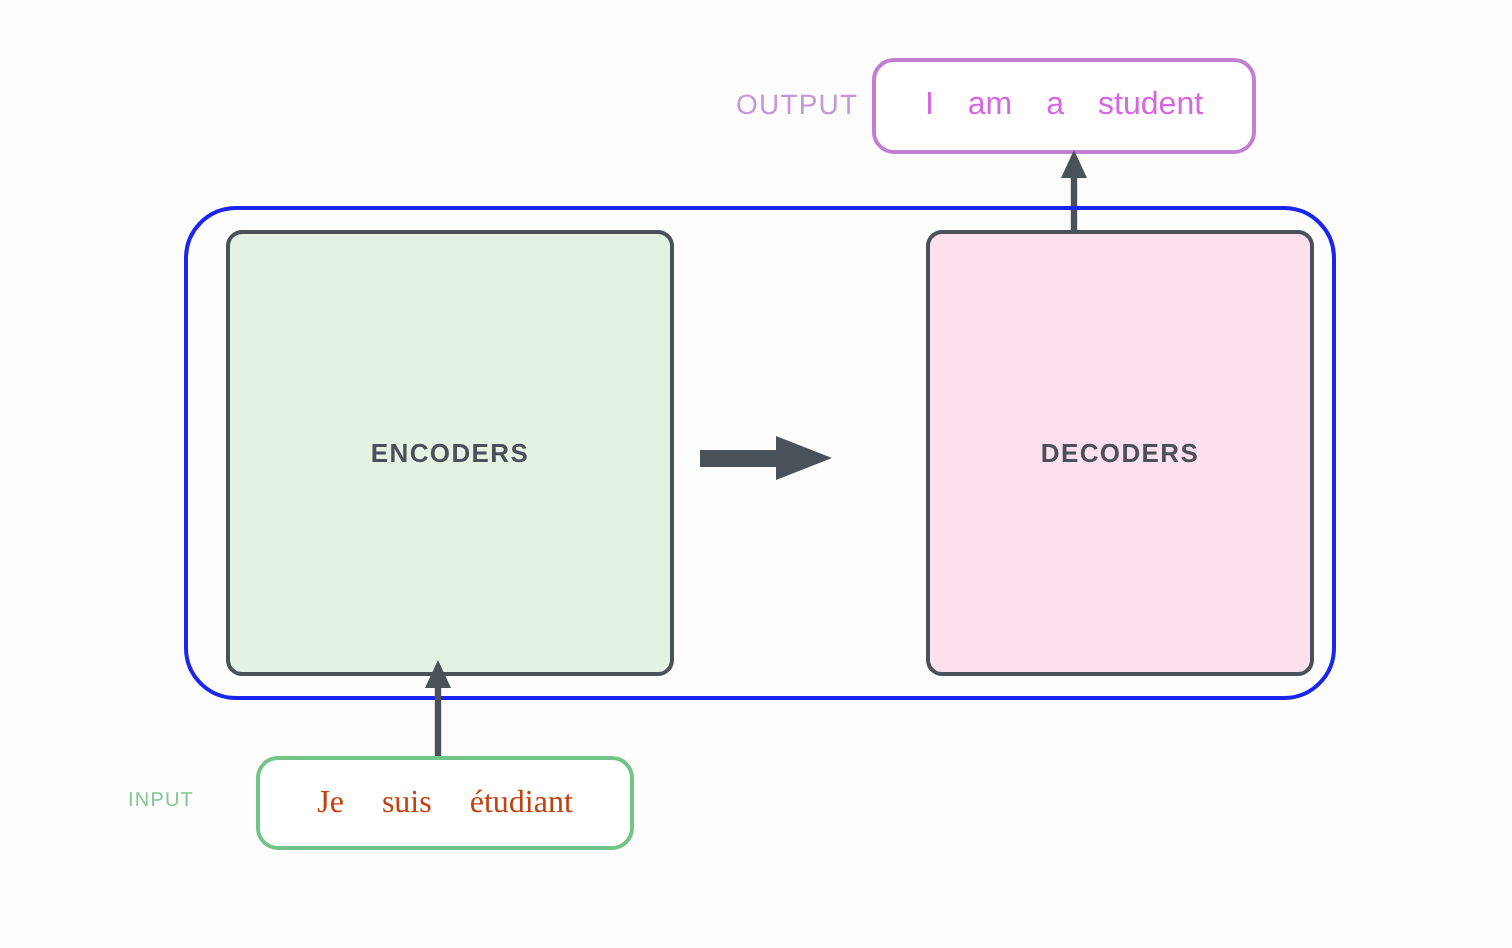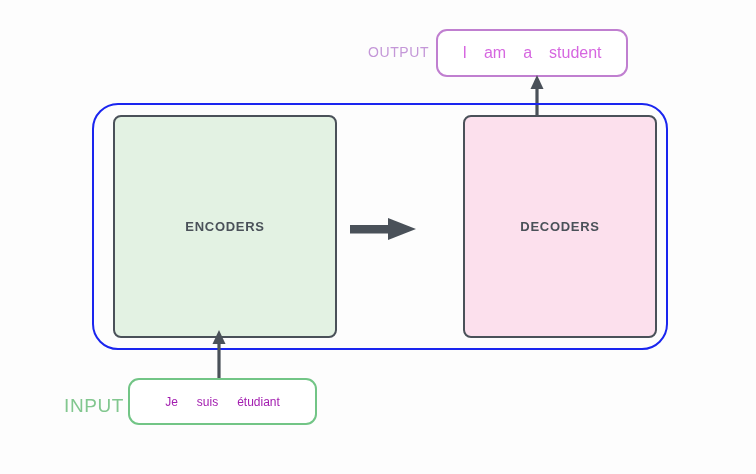--- a/index.html
+++ b/index.html
@@ -49,21 +49,21 @@
     font-size: 16px;
     color: #d667e0;
     white-space: nowrap;
   }
 
   
   .input-label {
     position: absolute;
     left: 64px;
     top: 395px;
-    font-size: 19px;
+    font-size: 10px;
     letter-spacing: 0.6px;
     color: #82c78f;
     font-weight: 500;
     white-space: nowrap;
   }
   .input-box {
     position: absolute;
     left: 128px;
     top: 378px;
     width: 189px;
@@ -71,23 +71,24 @@
     box-sizing: border-box;
     border: 2.5px solid #72c586;
     border-radius: 11px;
     background: #ffffff;
     display: flex;
     align-items: center;
     justify-content: center;
     gap: 19px;
   }
   .input-token {
-    font-size: 12px;
-    color: #a21caf;
-    white-space: nowrap;
+    font-size: 16px;
+    color: #c2410c;
+    white-space: nowrap;
+    font-family: Liberation Serif, serif;
   }
 
   
   .blue-container {
     position: absolute;
     left: 92px;
     top: 103px;
     width: 576px;
     height: 247px;
     box-sizing: border-box;

